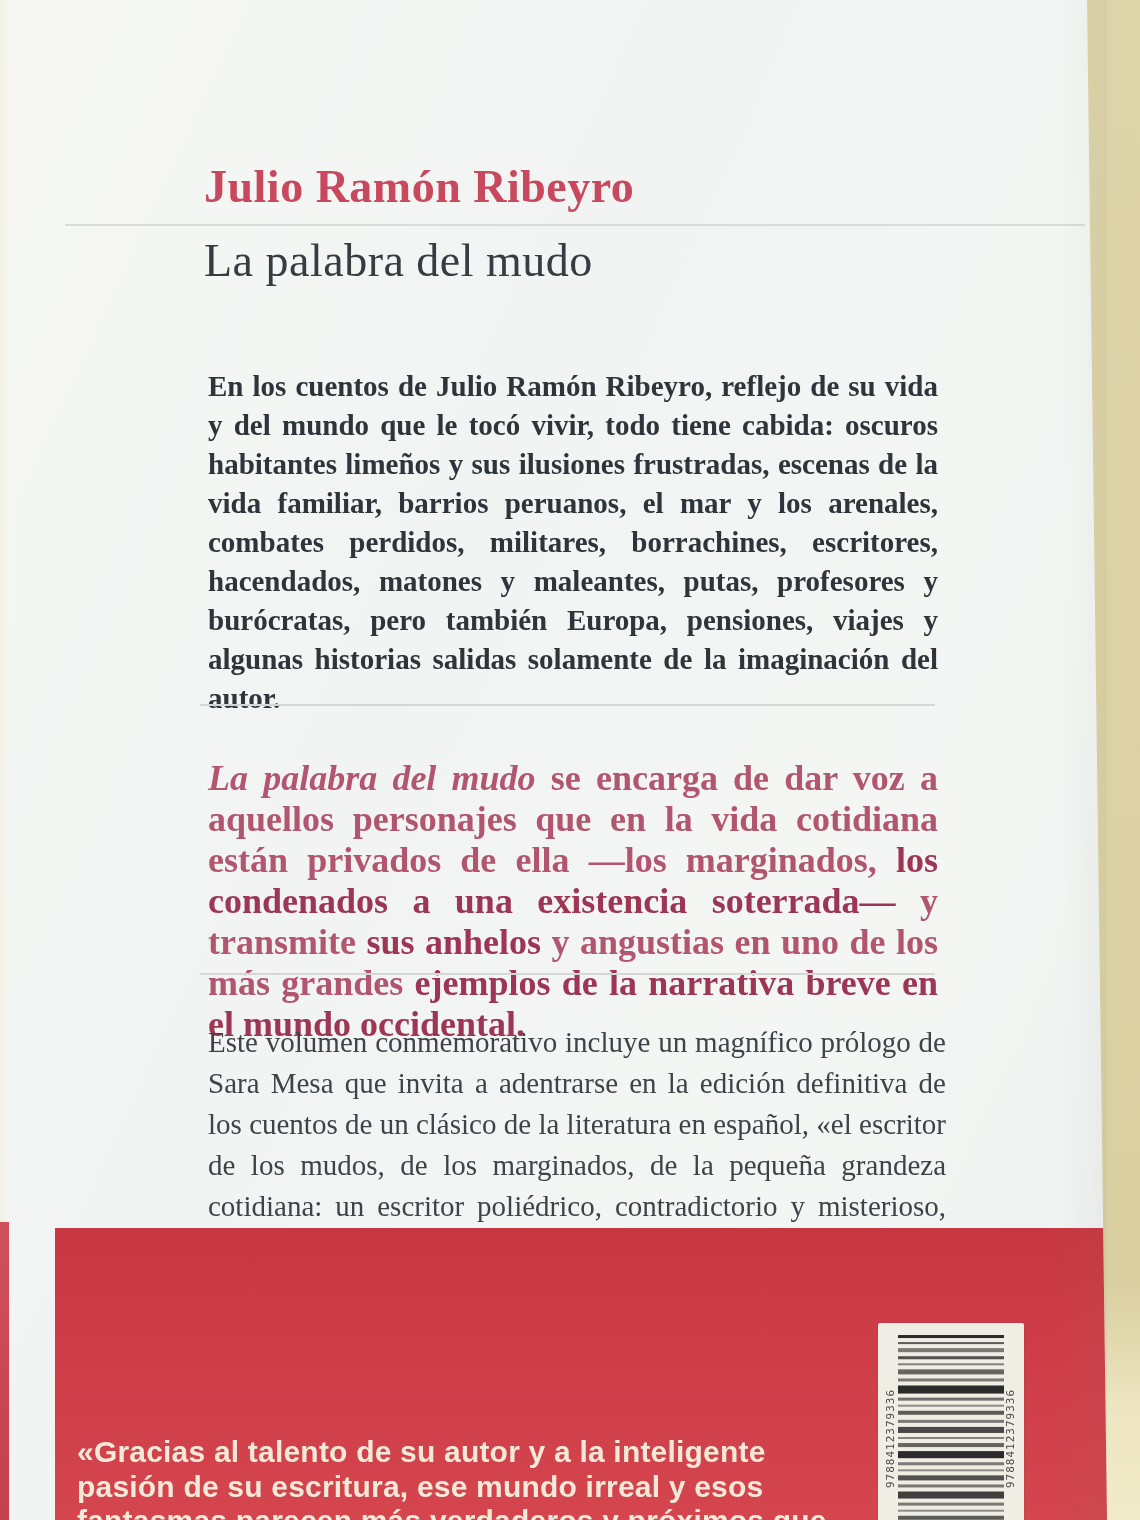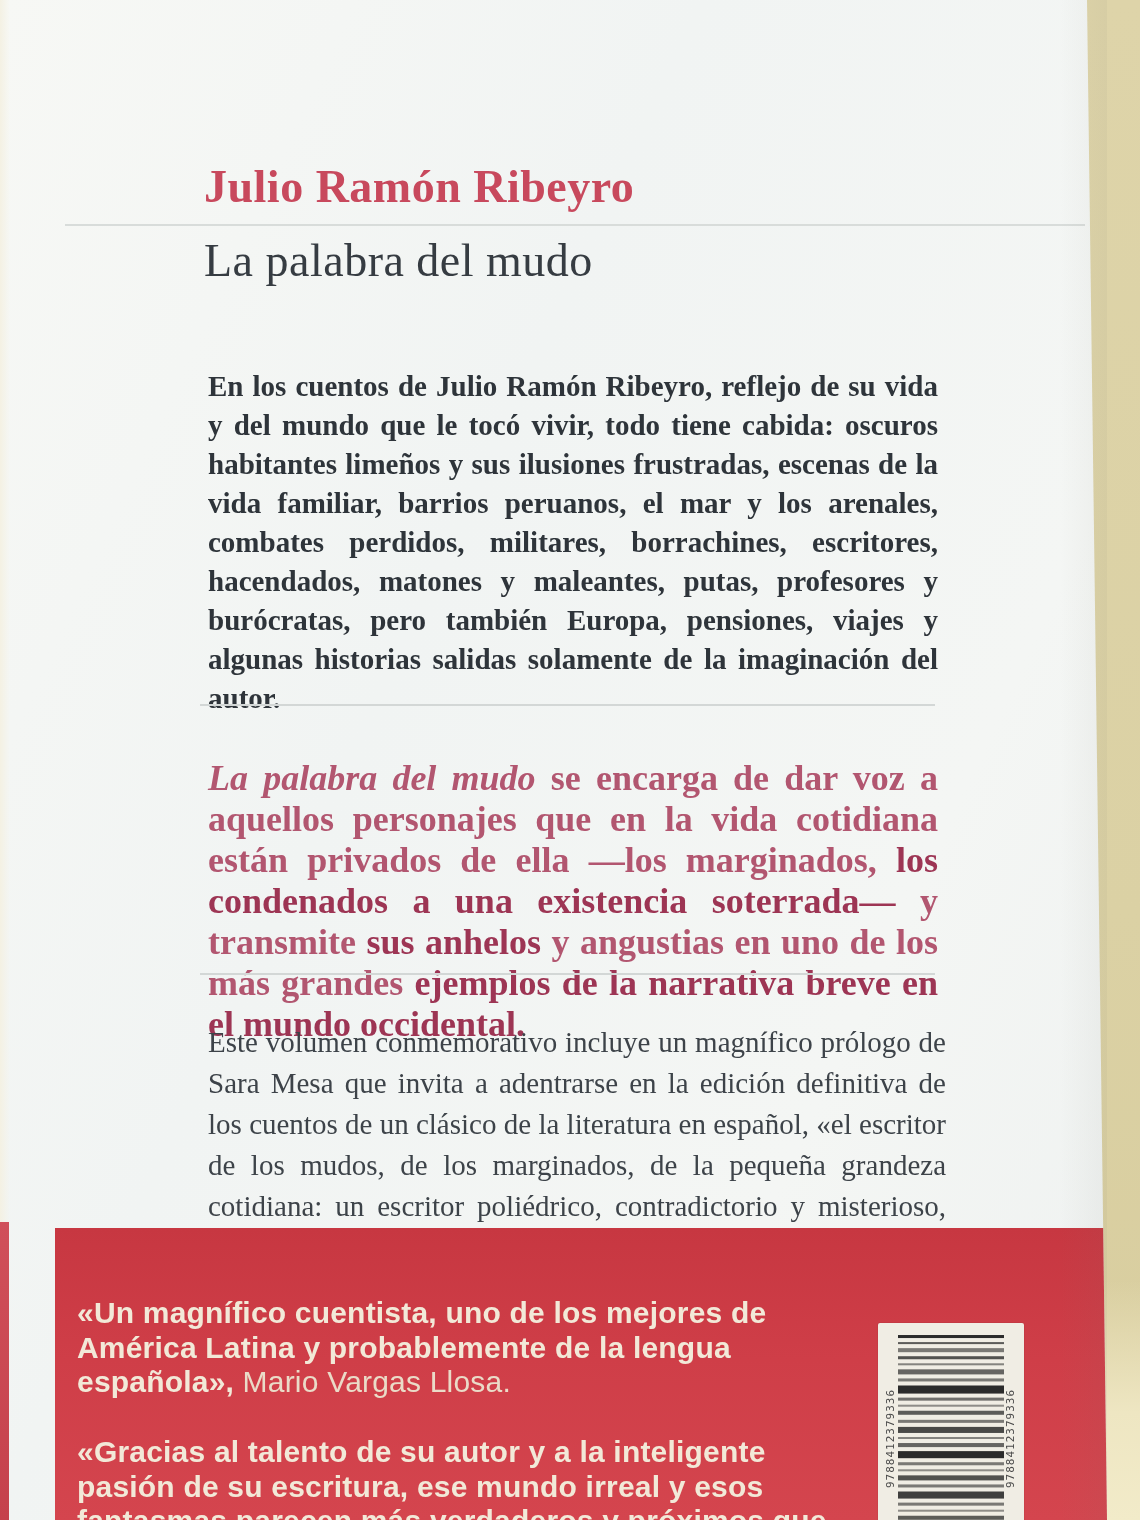--- a/index.html
+++ b/index.html
@@ -87,21 +87,20 @@
     <div class="divider div1"></div>
 
     <p class="para p2"><span class="seg-italic">La palabra del mudo</span><span class="seg-normal"> se encarga de dar voz a aquellos personajes que en la vida cotidiana están privados de ella —los marginados, </span><span class="seg-bold">los condenados a una existencia soterrada—</span><span class="seg-normal"> y transmite </span><span class="seg-bold">sus anhelos</span><span class="seg-normal"> y angustias en uno de los más grandes </span><span class="seg-bold">ejemplos de la narrativa breve en el mundo occidental.</span></p>
 
     <div class="divider div2"></div>
 
     <p class="para p3">Este volumen conmemorativo incluye un magnífico prólogo de Sara Mesa que invita a adentrarse en la edición definitiva de los cuentos de un clásico de la literatura en español, «el escritor de los mudos, de los marginados, de la pequeña grandeza cotidiana: un escritor poliédrico, contradictorio y misterioso, de voz templada y susurrante».</p>
 
     <div class="band">
 
-      <p class="band-quote q1"><span class="seg-bold">«Un magnífico cuentista, uno de los mejores de América Latina y probablemente de la lengua española», </span><span class="seg-regular">Mario Vargas Llosa.</span></p>
 
       <p class="band-quote q2">«Gracias al talento de su autor y a la inteligente pasión de su escritura, ese mundo irreal y esos fantasmas parecen más verdaderos y próximos que muchos de los aparentes realistas</p>
 
       <div class="barcode-box">
         <div class="bc-digits">9788412379336</div>
         <div class="bc-bars">
           <svg viewBox="0 0 90 208" preserveAspectRatio="none" aria-hidden="true">
             <g fill="#2b2b2b">
               <rect x="0" y="2" width="90" height="3"></rect>
               <rect x="0" y="9" width="90" height="2" opacity=".75"></rect>

